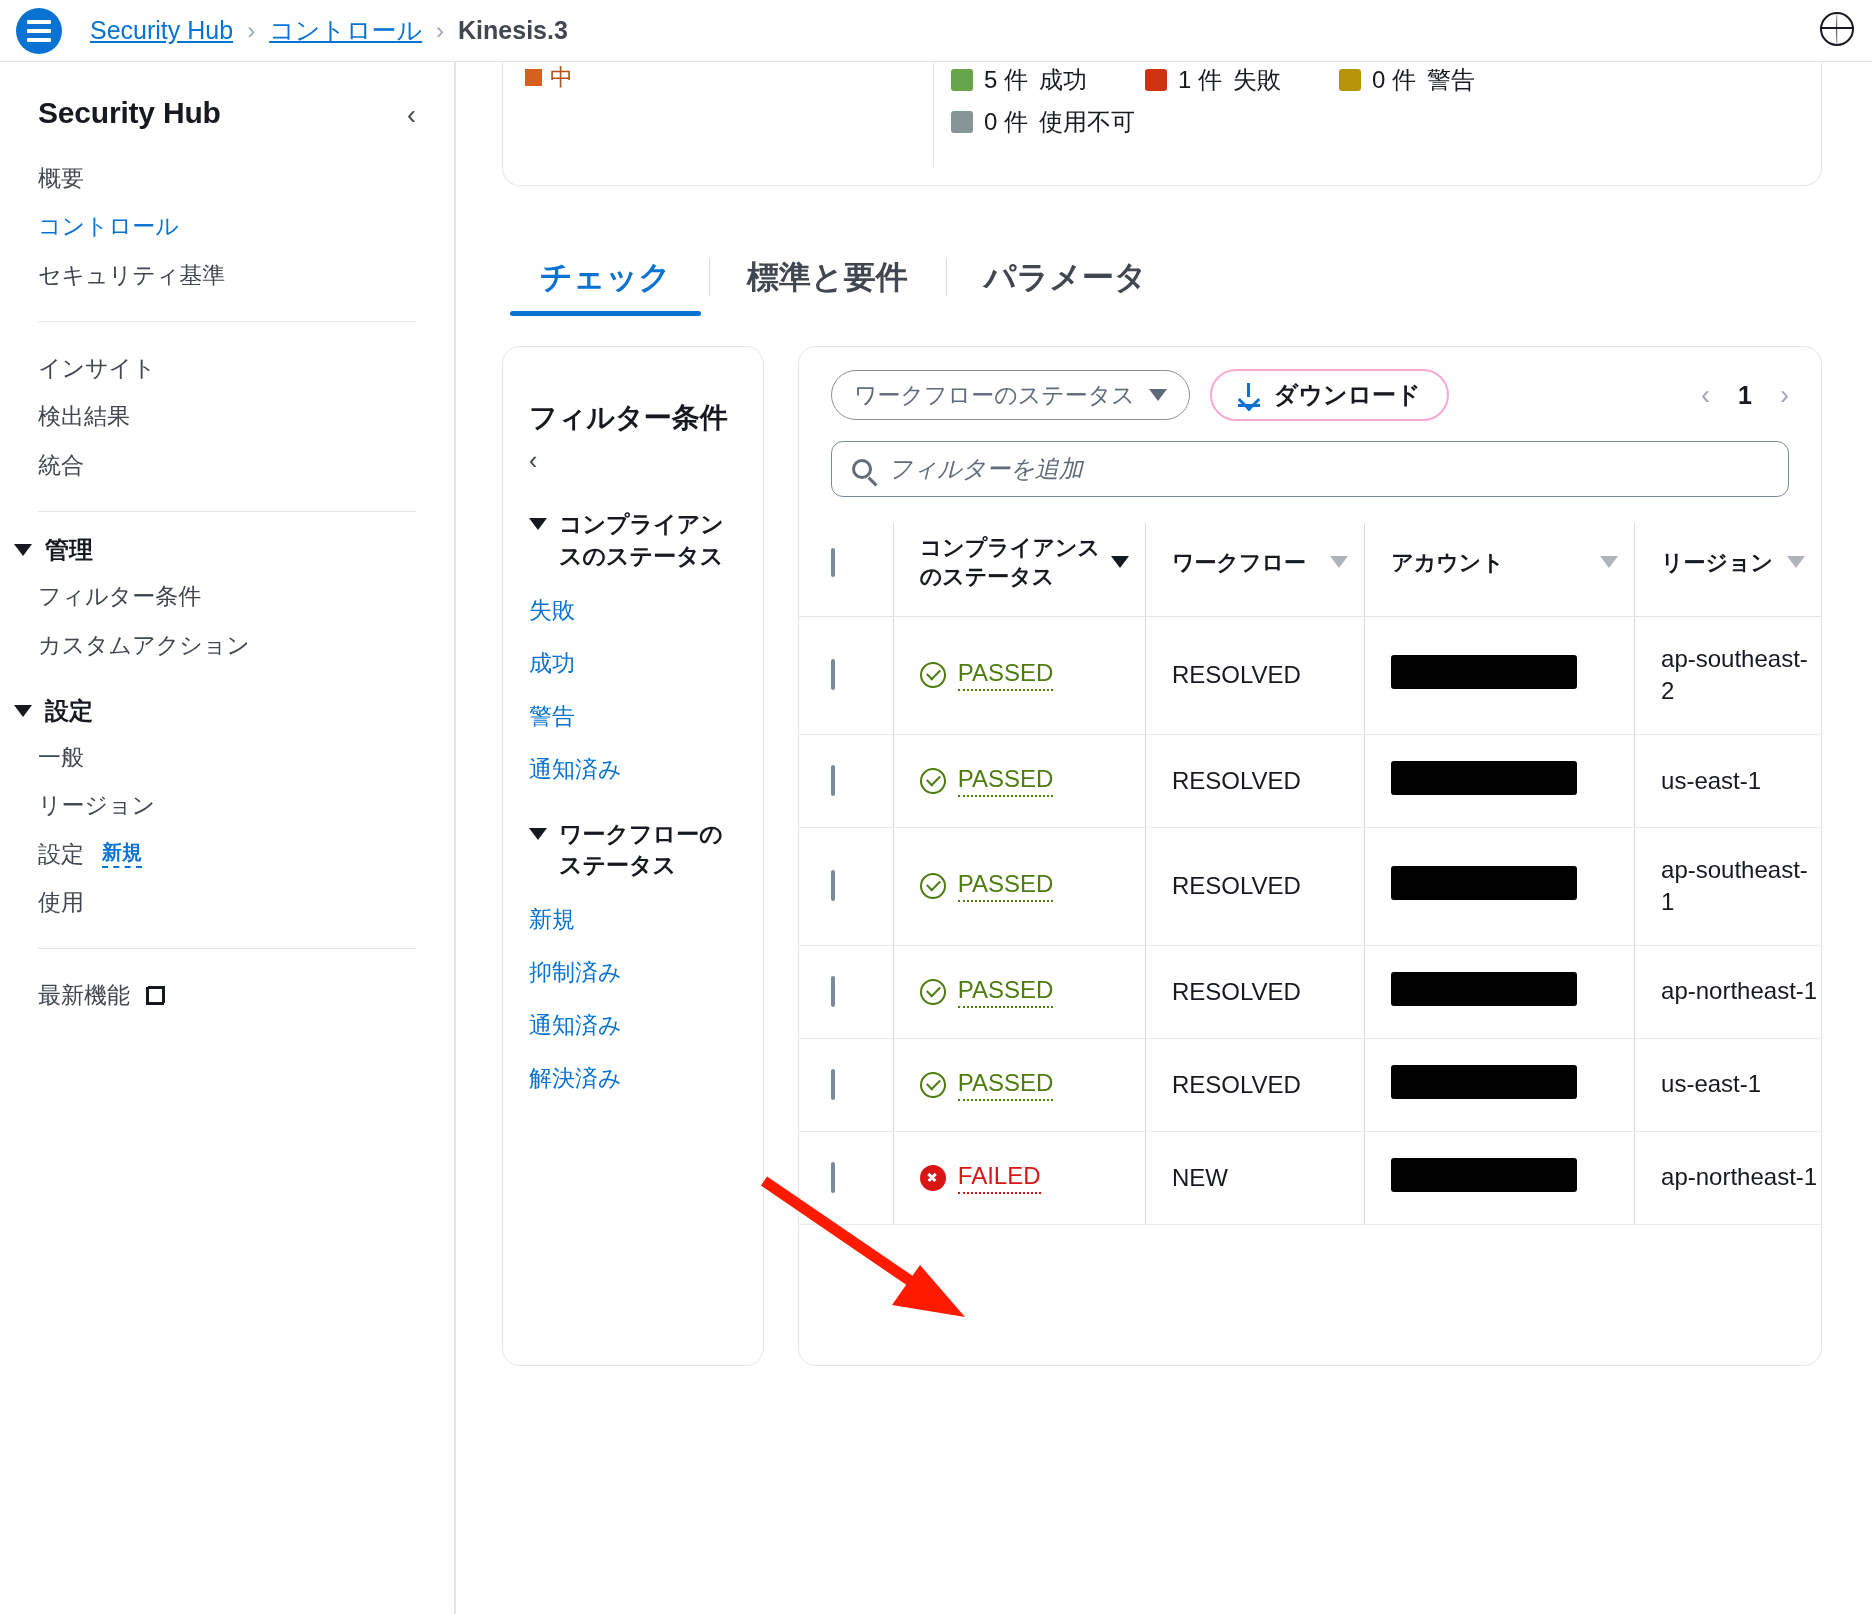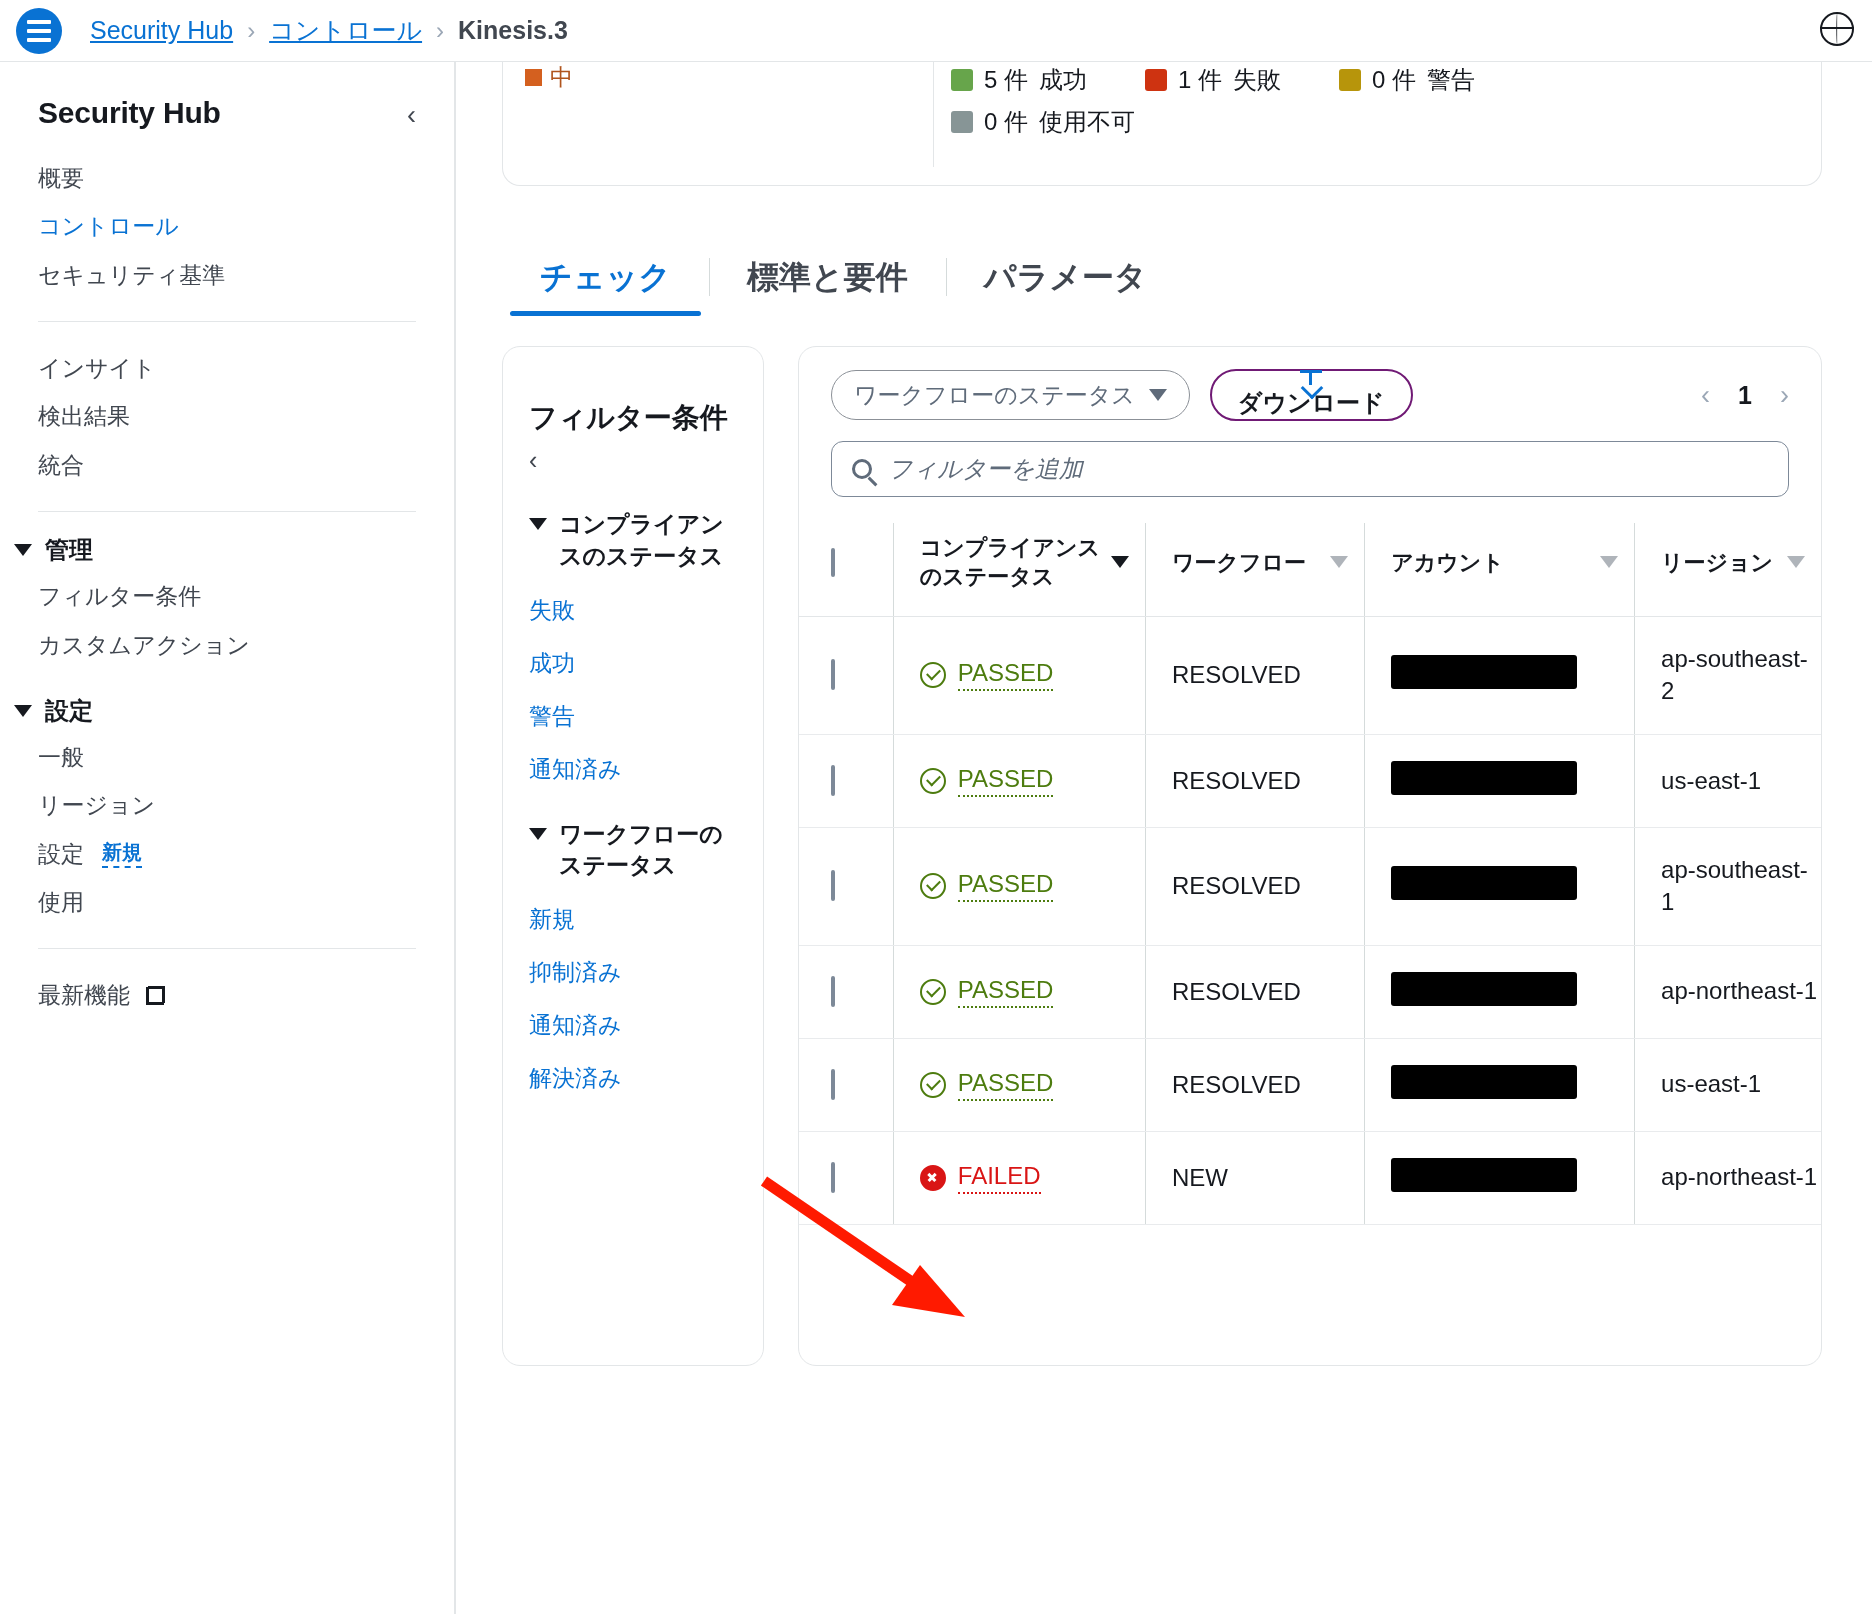--- a/index.html
+++ b/index.html
@@ -118,23 +118,23 @@
   }
   .tc-title { font-size: 30px; font-weight: 700; color:#16191f; padding: 36px 0 0 32px; }
   .tc-controls { display:flex; align-items:center; padding: 22px 32px 0 32px; gap: 20px; }
   .select-pill {
     border: 1px solid #8b9097; border-radius: 26px; height: 50px; padding: 0 22px;
     display:flex; align-items:center; gap: 14px; color:#5f6b7a; font-size:23px; cursor:pointer;
     background:#fff; white-space:nowrap;
   }
   .pill-caret { width:0;height:0;border-left:9px solid transparent;border-right:9px solid transparent;border-top:12px solid #5f6b7a; }
   .dl-btn {
-    border: 2px solid #701a75; border-radius: 26px; height: 52px; padding: 0 26px;
+    border: 2px solid #f9a8d4; border-radius: 26px; height: 52px; padding: 0 26px;
     display:flex; align-items:center; gap: 14px; color:#16191f; font-size:24px; font-weight:700;
-    cursor:pointer; background:#fff; white-space:nowrap;flex-direction:column;
+    cursor:pointer; background:#fff; white-space:nowrap;
   }
   .dl-ico { width: 22px; height: 24px; position: relative; }
   .dl-ico::before { content:""; position:absolute; left: 9px; top:0; width:3px; height:14px; background:#0972d3; }
   .dl-ico::after { content:""; position:absolute; left: 3.5px; top: 9px; width: 13px; height:13px; border-right: 3px solid #0972d3; border-bottom: 3px solid #0972d3; transform: rotate(45deg); }
   .dl-underline { position:absolute; left:0; bottom:0; width:22px; height:3px; background:#0972d3; }
   .pager { display:flex; align-items:center; gap: 28px; margin-left: auto; }
   .pg-arrow { font-size: 27px; color:#9ba7b6; cursor:pointer; user-select:none; }
   .pg-num { font-size: 25px; color:#16191f; font-weight:700; cursor:pointer; }
 
   .search-wrap { padding: 20px 32px 0 32px; }

